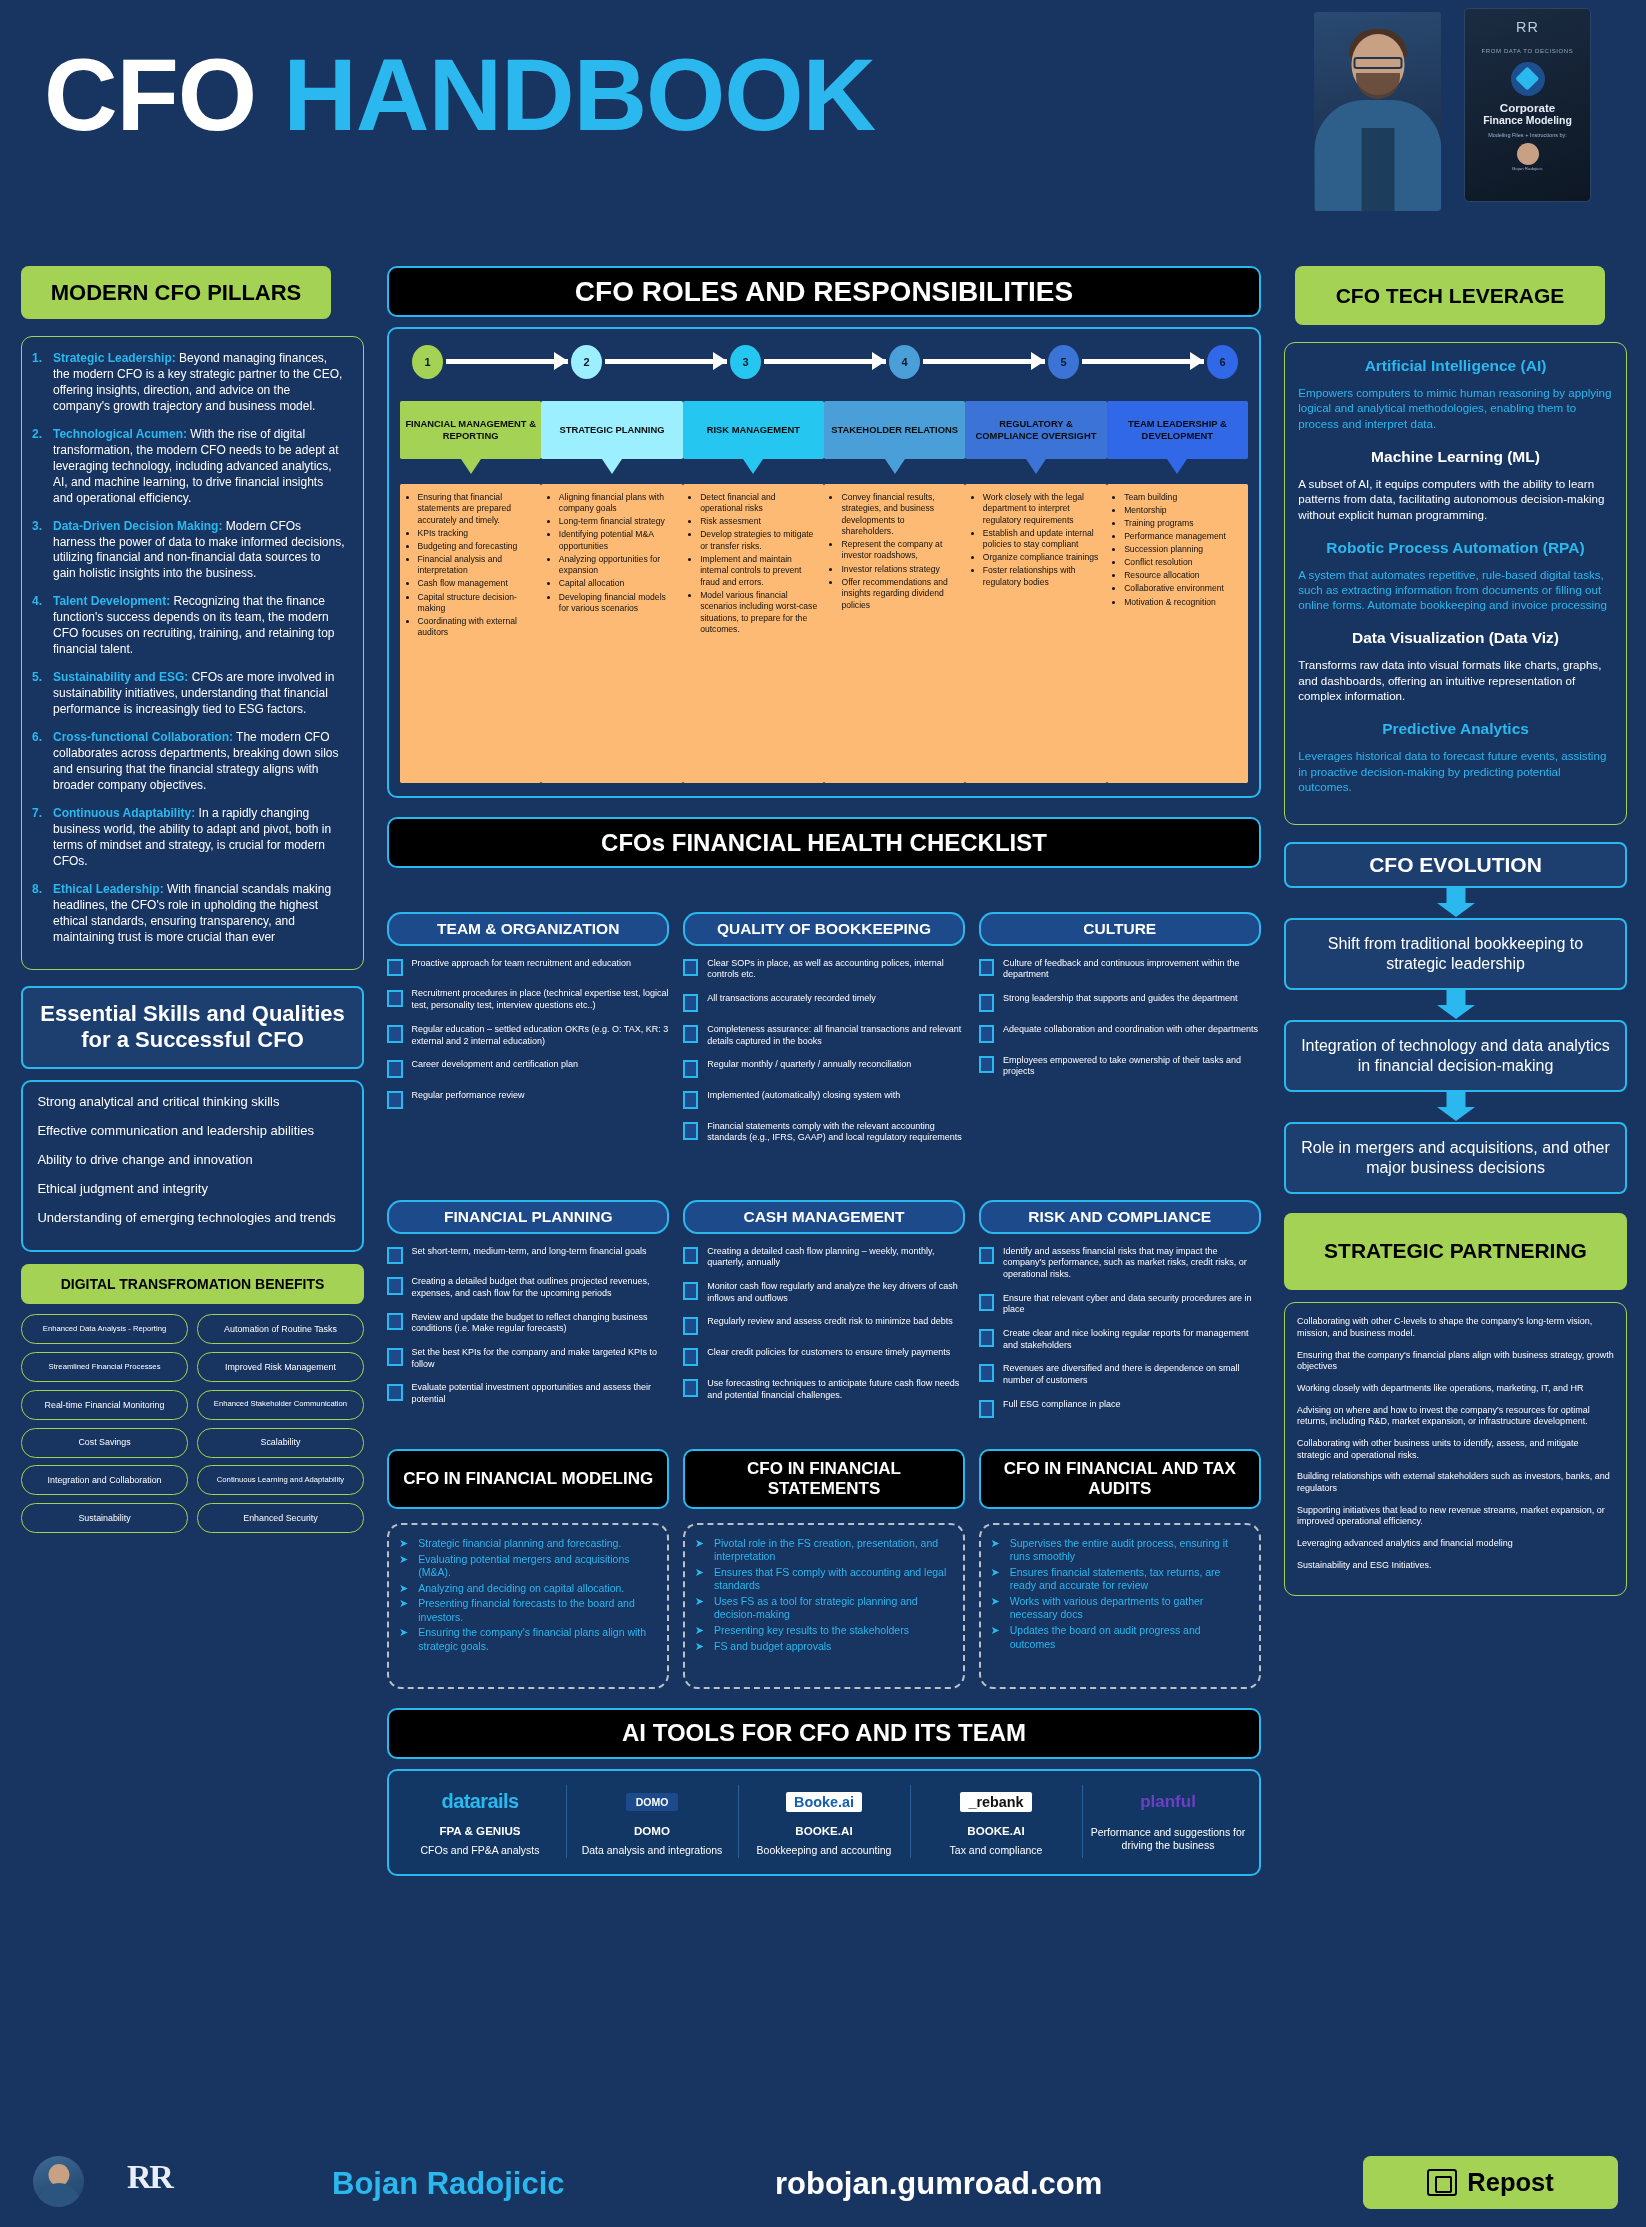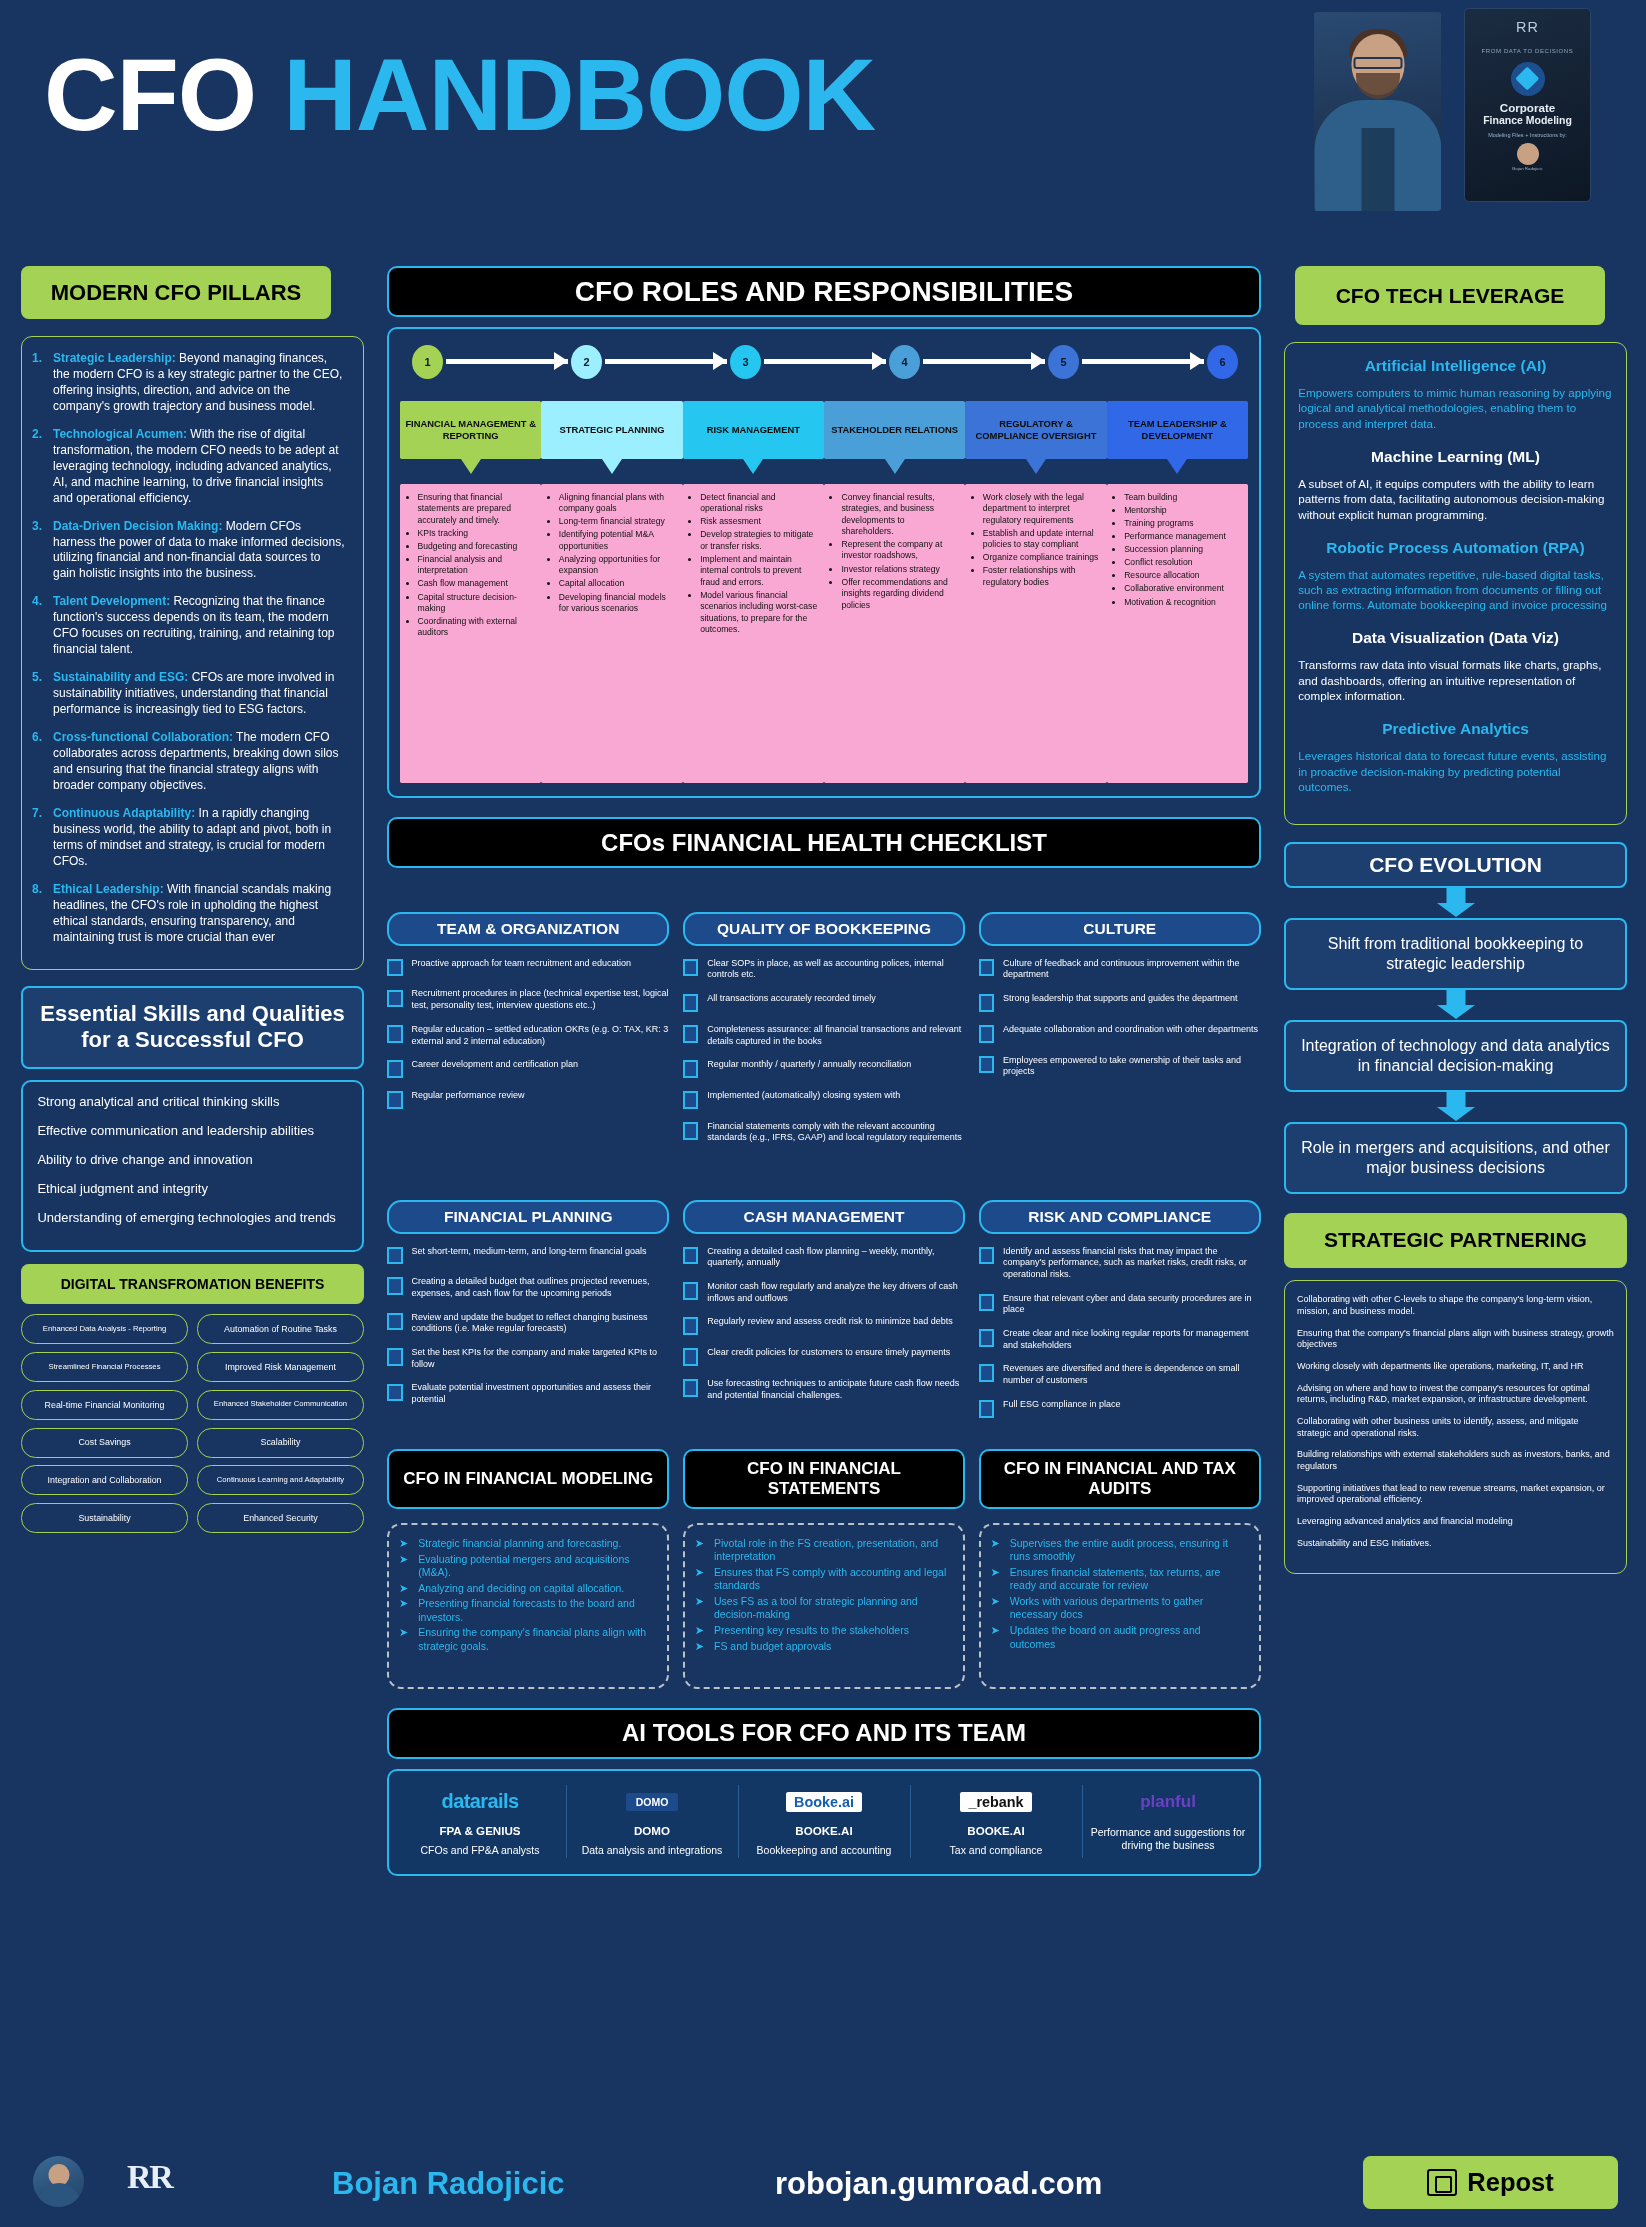--- a/index.html
+++ b/index.html
@@ -118,21 +118,21 @@
     height: 58px; border-radius:1.7px; position:relative;
     display:flex;align-items:center;justify-content:center;text-align:center;
     font-size:9.4px; font-weight:bold; color:#0c0c0c; line-height:1.25; padding:0 3.3px;
   }
   .role-tag:after {
     content:""; position:absolute; left:50%; transform:translateX(-50%);
     bottom:-15.5px; border-left:10px solid transparent; border-right:10px solid transparent;
     border-top:15.5px solid var(--tagc);
   }
   .role-body {
-    margin-top:25.5px; background:#f9a8d4; color:#111; border-radius:1.7px;
+    margin-top:25.5px; background:#fdba74; color:#111; border-radius:1.7px;
     padding:7.7px 6.6px 7.7px 5.5px; min-height:299px;
   }
   .role-body ul { padding-left:12px; }
   .role-body li { font-size:8.6px; line-height:1.33; margin-bottom:1.7px; }
 
   .checklist-head { margin-top:19px; height:51px; font-size:24px; }
   .chk-row { display:flex; gap:13.3px; margin-top:14.4px; }
   .chk-col { flex:1; }
   .chk-title { height:34px; font-size:15.5px; }
   .chk-items { margin-top:12px; }
@@ -180,21 +180,21 @@
               font-weight:bold;}
   .evo-arrow { width:0;height:0;margin:0 auto; position:relative; height:30px; }
   .evo-arrow i { position:absolute; left:50%; transform:translateX(-50%); top:0;
                  width:19px;height:16.6px;background:#2ab8ee;}
   .evo-arrow b { position:absolute; left:50%; transform:translateX(-50%); top:15.5px;
                  border-left:19px solid transparent;border-right:19px solid transparent;
                  border-top:14.4px solid #2ab8ee;}
   .evo-box { border:2.2px solid #2ab8ee; border-radius:7.7px; background:#1c3f70;
              min-height:72px; display:flex;align-items:center;justify-content:center;
              text-align:center; font-size:16px; line-height:1.25; padding:5.5px 10px;}
-  .sp-head { margin-top:19px; height:55px; font-size:21px; line-height:1.15; padding:0 11px;}
+  .sp-head { margin-top:19px; height:77px; font-size:21px; line-height:1.15; padding:0 11px;}
   .sp-body { margin-top:12px; padding: 13.3px 12px; }
   .sp-item { font-size:9px; line-height:1.3; margin-bottom:10px; }
 
   
   .footer { position:absolute; left:0; bottom:0; width:1646px; height:83px; }
   .f-avatar { position:absolute; left:33px; top:12px; width:51px;height:51px;border-radius:50%;
               background:linear-gradient(160deg,#3d6a96,#1f3f63); overflow:hidden;}
   .f-avatar:before{content:"";position:absolute;left:50%;top:7.7px;transform:translateX(-50%);
     width:21px;height:22px;border-radius:50%;background:#c8a184;}
   .f-avatar:after{content:"";position:absolute;left:50%;bottom:0;transform:translateX(-50%);

